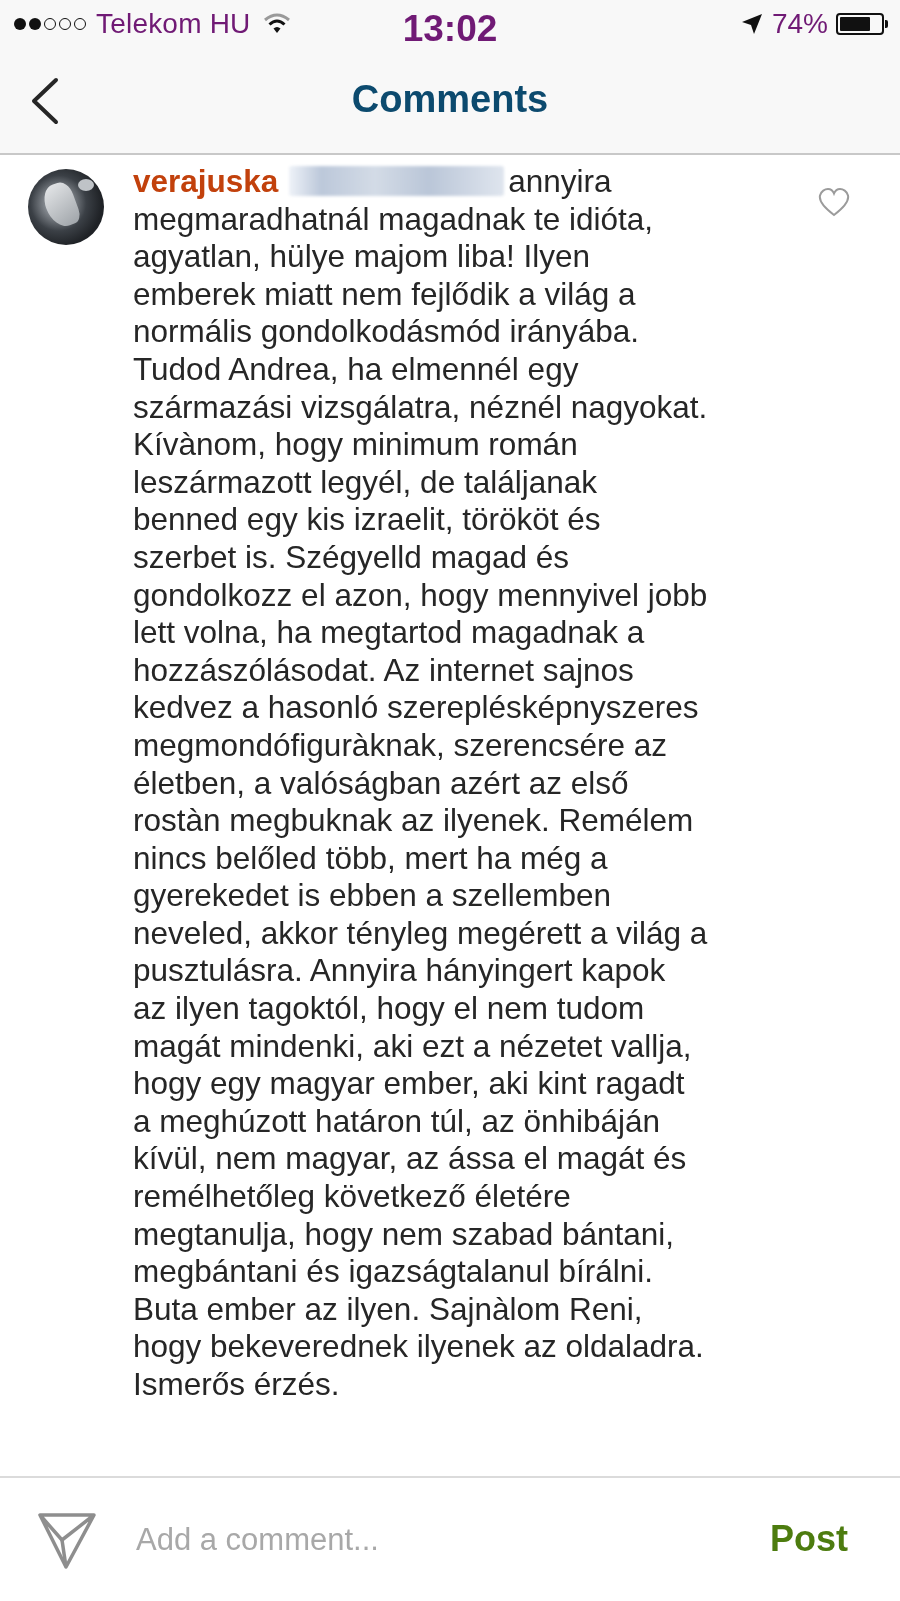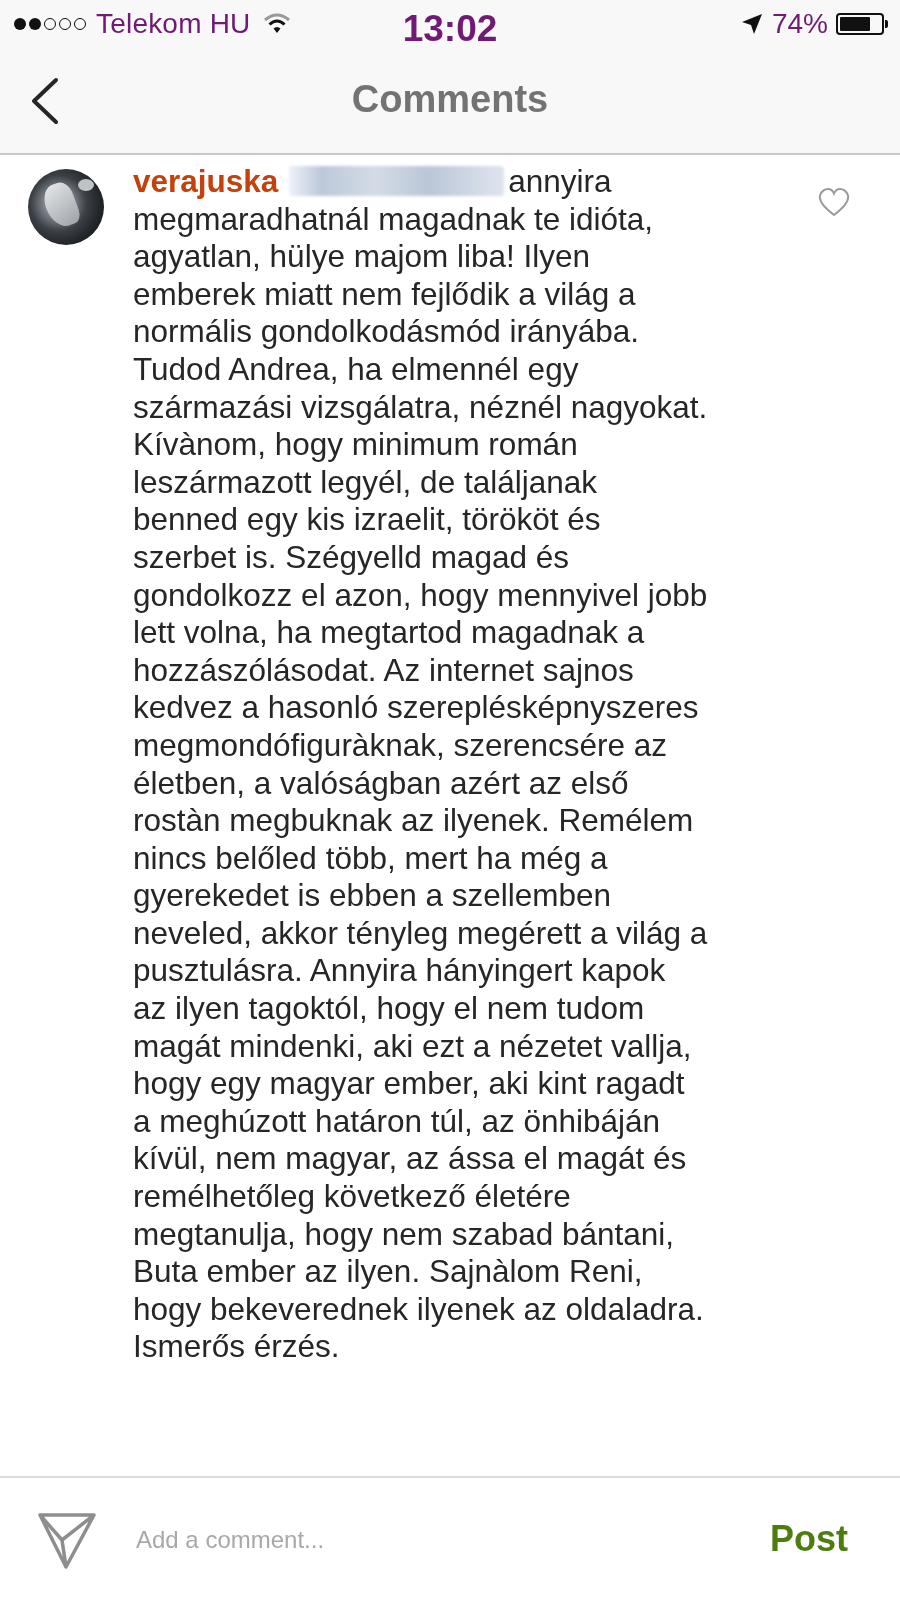--- a/index.html
+++ b/index.html
@@ -26,21 +26,21 @@
     .battery { display: flex; align-items: center; }
     .battery .body { width: 48px; height: 22px; border: 2px solid #111; border-radius: 4px; box-sizing: border-box; padding: 2px; }
     .battery .fill { height: 100%; background: #111; border-radius: 1px; }
     .battery .nub { width: 3px; height: 8px; background: #111; border-radius: 0 2px 2px 0; margin-left: 1px; }
 
     .navbar {
       position: absolute; left: 0; top: 50px; width: 900px; height: 103px;
       background: #f8f8f8; border-bottom: 2px solid #c8c8c8;
     }
     .navbar .back { position: absolute; left: 26px; top: 26px; width: 40px; height: 50px; cursor: pointer; }
-    .navbar .title { position: absolute; left: 0; right: 0; top: 28px; text-align: center; font-size: 38px; font-weight: bold; color: #737373; }
+    .navbar .title { position: absolute; left: 0; right: 0; top: 28px; text-align: center; font-size: 38px; font-weight: bold; color: #0c4a6e; }
 
     .comment { position: absolute; left: 0; top: 155px; width: 900px; }
     .avatar {
       position: absolute; left: 28px; top: 14px; width: 76px; height: 76px; border-radius: 50%;
       background: radial-gradient(circle at 40% 45%, #cfd3d7 0 12%, #8a8f95 20%, #3b4046 45%, #1f2226 70%);
       overflow: hidden;
     }
     .avatar .hair { position: absolute; left: 18px; top: 14px; width: 30px; height: 44px; border-radius: 50% 40% 30% 60%; background: linear-gradient(160deg, #e6e8ea, #9ea3a8); transform: rotate(-20deg); }
     .avatar .hand { position: absolute; left: 50px; top: 10px; width: 16px; height: 12px; border-radius: 50%; background: #bfc3c7; }
     .comment .text {
@@ -57,21 +57,21 @@
     .like { position: absolute; left: 818px; top: 32px; width: 32px; height: 30px; cursor: pointer; }
 
     .composer {
       position: absolute; left: 0; top: 1476px; width: 900px; height: 125px;
       border-top: 2px solid #dbdbdb; background: #fff;
     }
     .composer .send { position: absolute; left: 36px; top: 34px; width: 62px; height: 58px; cursor: pointer; }
     .composer .input {
       position: absolute; left: 134px; top: 36px; width: 600px; height: 50px;
       border: none; outline: none; background: transparent;
-      font-family: "Liberation Sans", "DejaVu Sans", sans-serif; font-size: 24px; color: #262626;
+      font-family: "Liberation Sans", "DejaVu Sans", sans-serif; font-size: 31px; color: #262626;
     }
     .composer .input::placeholder { color: #a8a8a8; }
     .composer .post { position: absolute; right: 52px; top: 40px; font-size: 36px; font-weight: bold; color: #4d7c0f; cursor: pointer; }
   </style>
 </head>
 <body>
 
 <div class="statusbar">
   <div class="left">
     <div class="signal">
@@ -138,20 +138,21 @@
     <span class="line">gyerekedet is ebben a szellemben</span>
     <span class="line">neveled, akkor tényleg megérett a világ a</span>
     <span class="line">pusztulásra. Annyira hányingert kapok</span>
     <span class="line">az ilyen tagoktól, hogy el nem tudom</span>
     <span class="line">magát mindenki, aki ezt a nézetet vallja,</span>
     <span class="line">hogy egy magyar ember, aki kint ragadt</span>
     <span class="line">a meghúzott határon túl, az önhibáján</span>
     <span class="line">kívül, nem magyar, az ássa el magát és</span>
     <span class="line">remélhetőleg következő életére</span>
     <span class="line">megtanulja, hogy nem szabad bántani,</span>
+    <span class="line">megbántani és igazságtalanul bírálni.</span>
     <span class="line">Buta ember az ilyen. Sajnàlom Reni,</span>
     <span class="line">hogy bekeverednek ilyenek az oldaladra.</span>
     <span class="line">Ismerős érzés.</span>
   </div>
   <svg class="like" viewBox="0 0 32 30">
     <path d="M16 28 C 4 19, 1 13, 2 8.5 C 3 4, 7 2, 10 2 C 13 2, 15 4, 16 6.5 C 17 4, 19 2, 22 2 C 25 2, 29 4, 30 8.5 C 31 13, 28 19, 16 28 Z" fill="none" stroke="#9b9b9b" stroke-width="2"></path>
   </svg>
 </div>
 
 <div class="composer">

